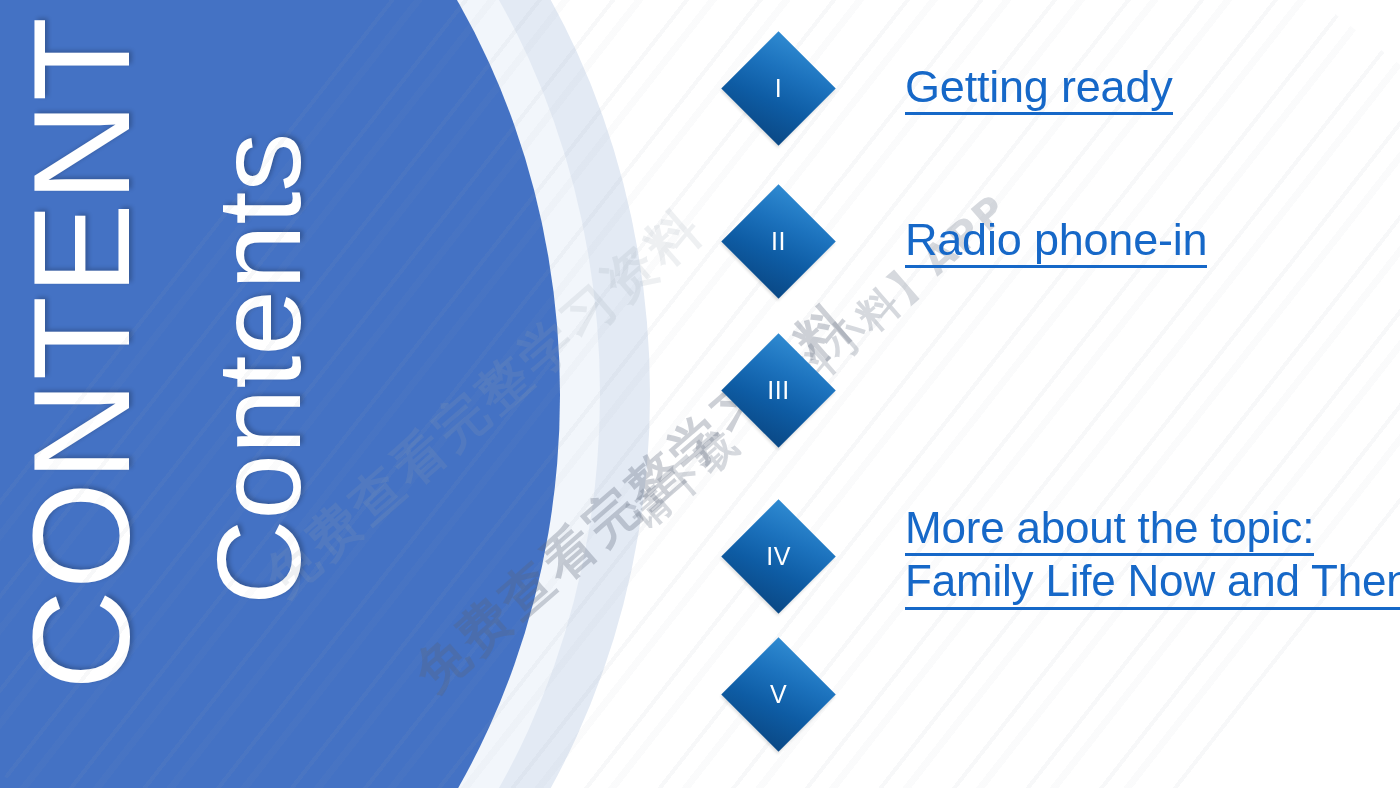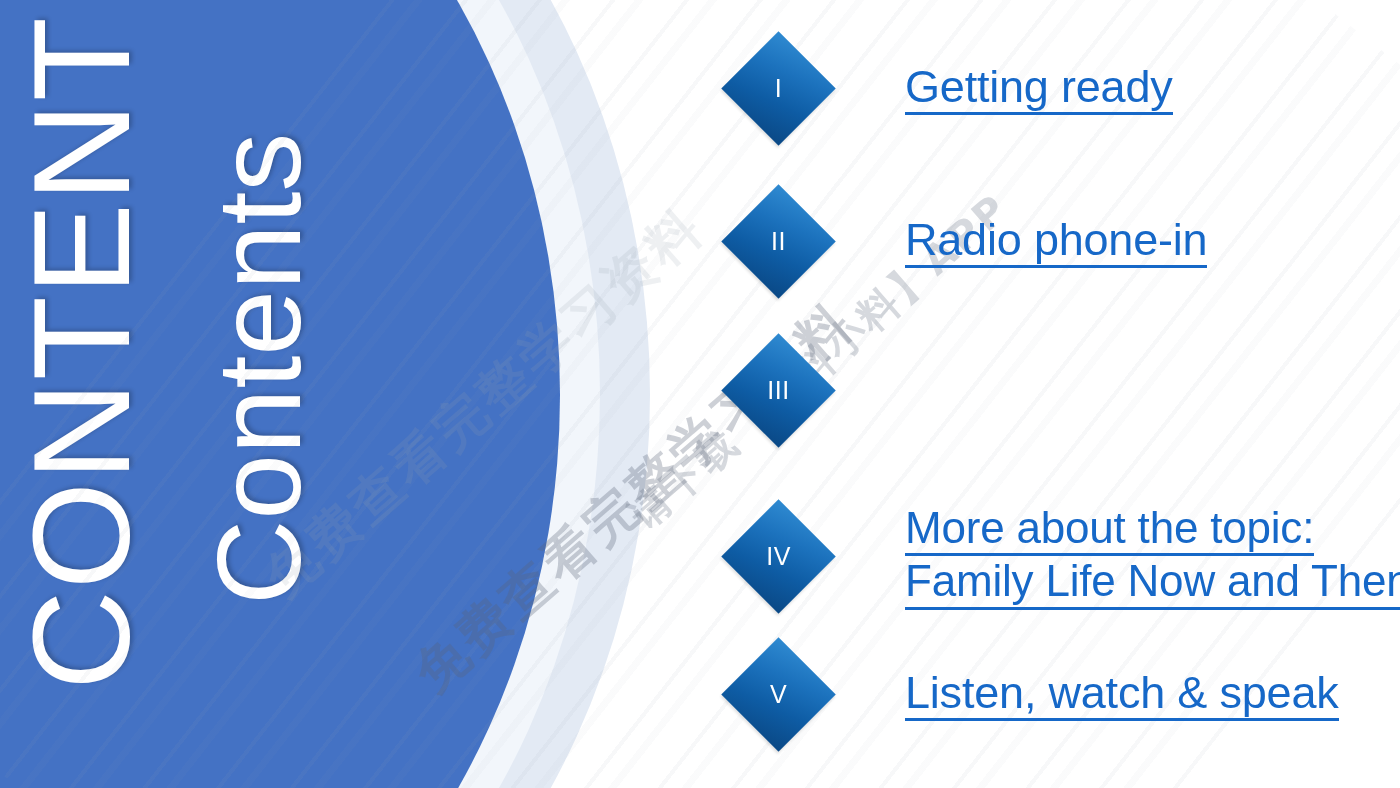--- a/index.html
+++ b/index.html
@@ -264,19 +264,16 @@
       <div class="label two-line">
         <span class="ln">More about the topic:</span>
         <span class="ln">Family Life Now and Then</span>
       </div>
     </div>
 
     <div class="row" id="row-5">
       <div class="diamond">
         <span class="num">V</span>
       </div>
-      <div class="label">
-        <span class="ln">Listen, watch &amp; speak</span>
-      </div>
     </div>
 
   </div>
 </div>
 
 </body></html>

